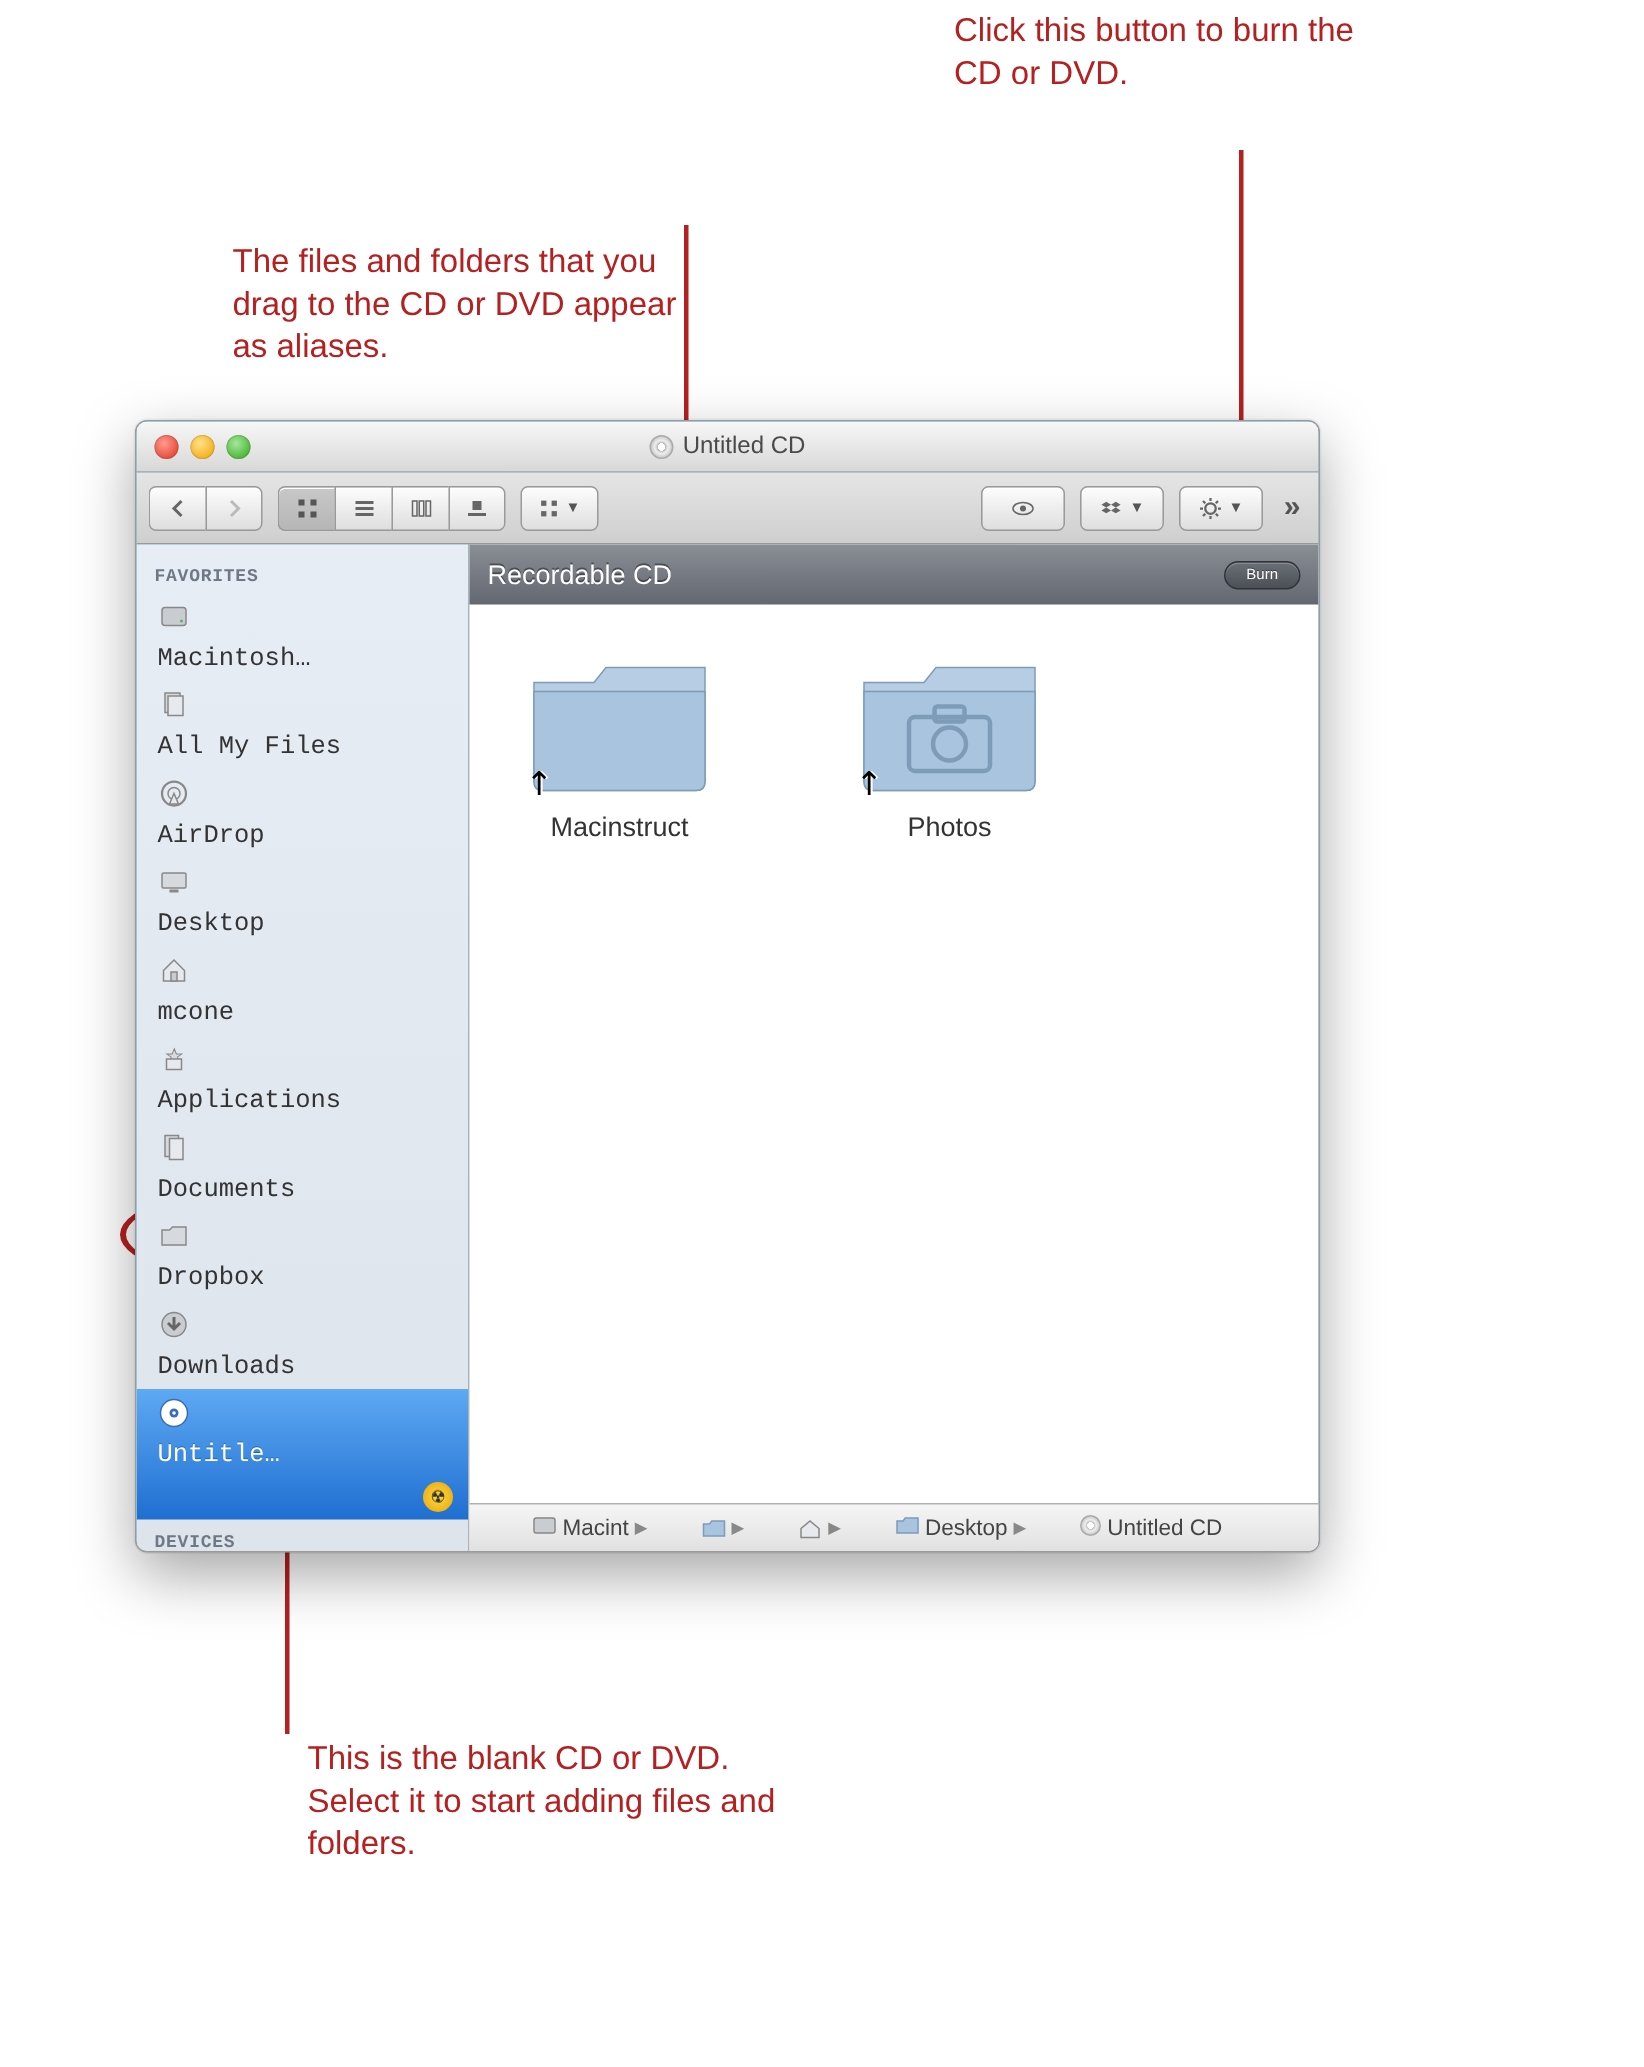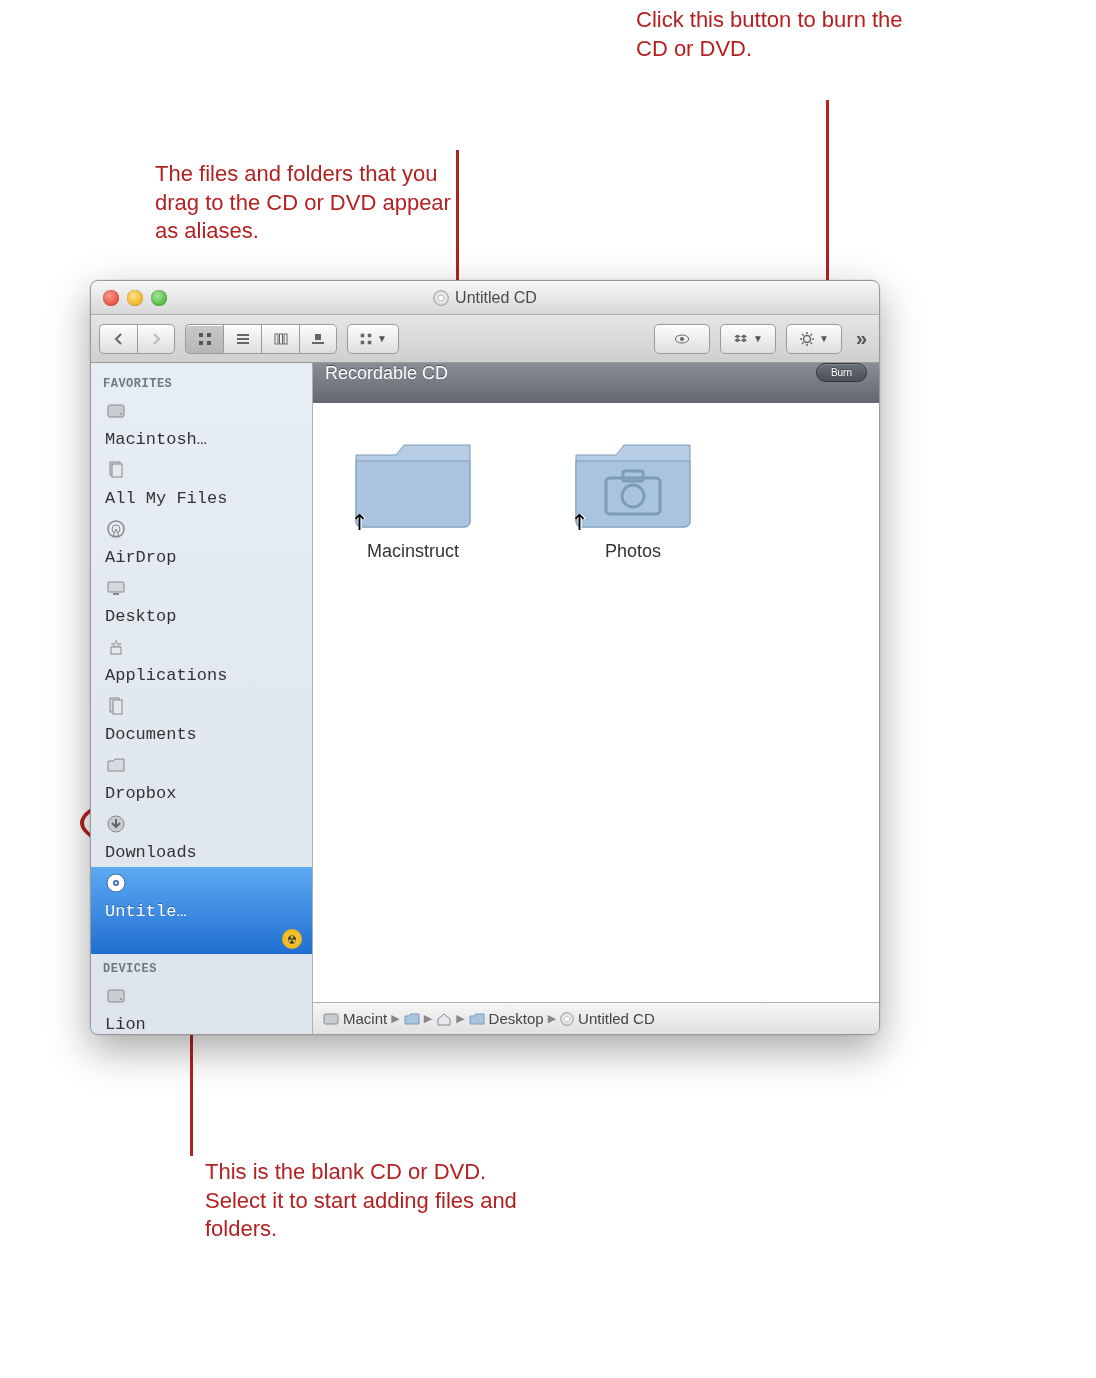--- a/index.html
+++ b/index.html
@@ -111,21 +111,21 @@
     background: radial-gradient(circle, #ffd94a, #e6a400);
     display: flex; align-items: center; justify-content: center;
     font-size: 14px; color: #333; margin-left: auto;
   }
 
   .main { flex: 1; display: flex; flex-direction: column; background: #fff; }
   .header-bar {
     height: 40px;
     background: linear-gradient(#8a8f96, #626770);
     color: #fff;
-    display: flex; align-items: flex-start;
+    display: flex; align-items: center;
     padding: 0 12px;
     font-size: 18px;
     text-shadow: 0 -1px 0 rgba(0,0,0,0.4);
   }
   .burn-btn {
     margin-left: auto;
     background: linear-gradient(#6a7077, #4b5057);
     border: 1px solid #2f3338;
     color: #fff;
     font-size: 10px;
@@ -143,21 +143,21 @@
   .pathbar {
     height: 32px;
     background: linear-gradient(#f5f5f5, #e1e1e1);
     border-top: 1px solid #b0b0b0;
     display: flex; align-items: center;
     gap: 4px; padding: 0 10px;
     font-size: 15px; color: #444;
     overflow: hidden;
   }
   .path-sep { color: #888; font-size: 11px; }
-  .path-item { display: flex; align-items: center; gap: 4px; }
+  .path-item { display: flex; align-items: flex-start; gap: 4px; margin-left: 32px; }
   .path-icon { width: 16px; height: 14px; }
 </style>
 </head>
 <body>
 
 <div class="canvas">
 
   <div class="annot" style="left:636px; top:6px; width:280px;">Click this button to burn the CD or DVD.</div>
   <div class="annot-line" style="left:826px; top:100px; width:3px; height:296px;"></div>
 
@@ -304,20 +304,29 @@
               <svg viewBox="0 0 22 22">
                 <rect x="3" y="5" width="16" height="10" rx="1" fill="#d6d9dd" stroke="#888"></rect>
                 <rect x="8" y="16" width="6" height="2" fill="#888"></rect>
               </svg>
             </span>
           <span>Desktop</span>
         </div>
         <div class="sb-item">
           <span class="sb-icon">
               <svg viewBox="0 0 22 22">
+                <path d="M4 11 L11 4 L18 11 L18 18 L4 18 Z" fill="#e6e9ed" stroke="#888"></path>
+                <rect x="9" y="12" width="4" height="6" fill="#c9cdd2" stroke="#888"></rect>
+              </svg>
+            </span>
+          <span>mcone</span>
+        </div>
+        <div class="sb-item">
+          <span class="sb-icon">
+              <svg viewBox="0 0 22 22">
                 <path d="M11 3 L13 8 L18 8 L14 11 L16 17 L11 13 L6 17 L8 11 L4 8 L9 8 Z" fill="#d6d9dd" stroke="#888" transform="scale(0.7) translate(5,3)"></path>
                 <rect x="6" y="11" width="10" height="7" fill="#e6e9ed" stroke="#888"></rect>
               </svg>
             </span>
           <span>Applications</span>
         </div>
         <div class="sb-item">
           <span class="sb-icon">
               <svg viewBox="0 0 22 22">
                 <rect x="5" y="3" width="9" height="14" fill="#d6d9dd" stroke="#888"></rect>

